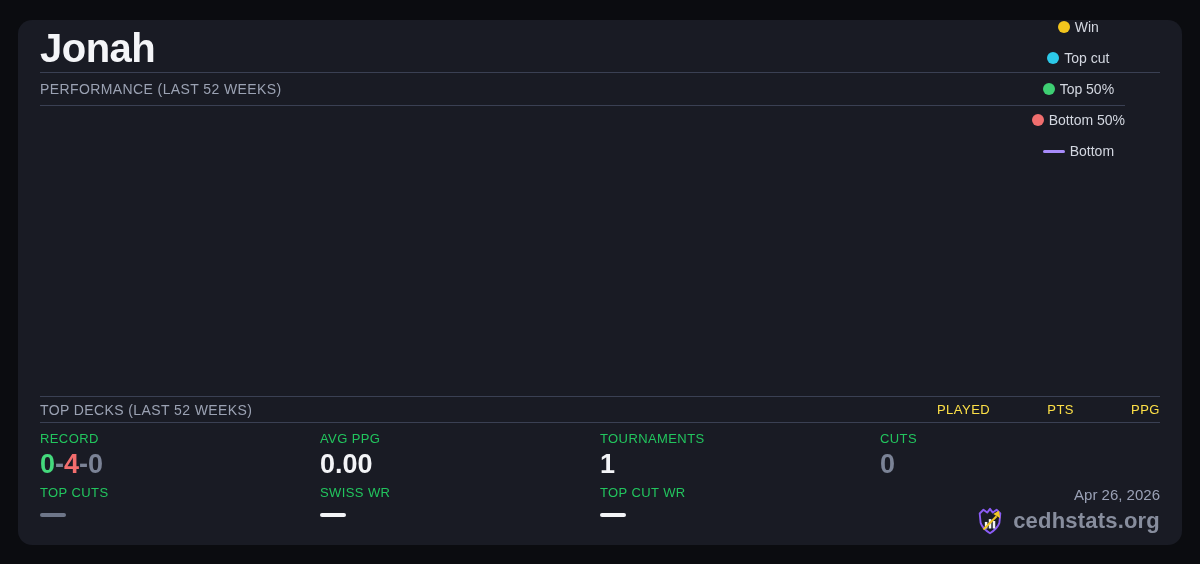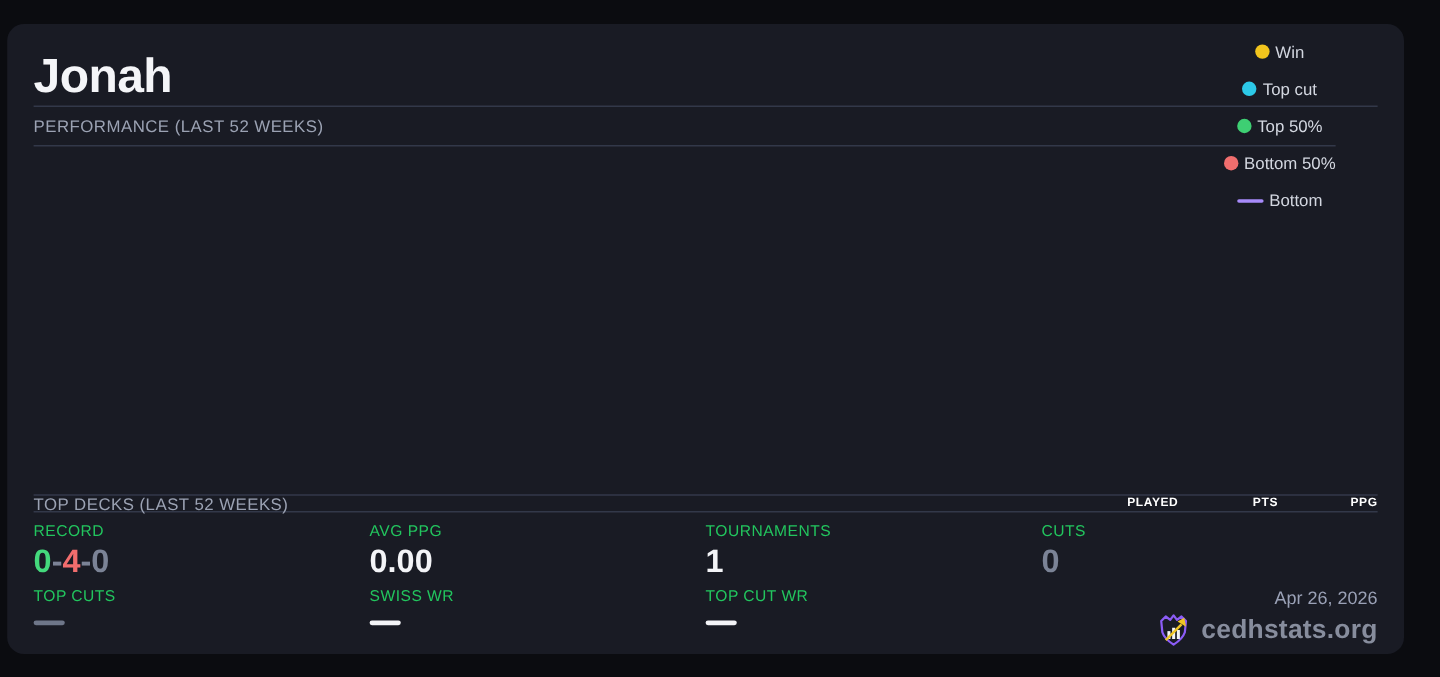--- a/index.html
+++ b/index.html
@@ -1,19 +1,19 @@
 <!DOCTYPE html>
 <html><head>
 <meta charset="utf-8">
 <style>
   * { margin:0; padding:0; box-sizing:border-box; }
   html,body { width:1200px; height:564px; background:#0b0c10; font-family:"Liberation Sans",sans-serif; overflow:hidden; }
   .card {
-    position:absolute; left:6px; top:20px; width:1164px; height:525px;
-    background:#191b24; border-radius:14px; padding:20px 22px 10px;
+    position:absolute; left:18px; top:20px; width:1164px; height:525px;
+    background:#191b24; border-radius:14px; padding:4px 22px 10px;
   }
   
   .hdr { display:flex; justify-content:space-between; align-items:flex-end; height:48px; padding-bottom:4px; }
   .player-name { font-size:40px; font-weight:bold; color:#f4f5f8; letter-spacing:-0.5px; line-height:1; }
   .hdr-right { display:flex; align-items:center; gap:16px; }
   .rank-text { font-size:17px; color:#a9afbe; }
   .rank-text .sep { margin:0 7px; color:#8d94a6; }
   .badge-count { font-size:40px; font-weight:bold; color:#8b5cf6; line-height:1; }
   .divider { border-bottom:1px solid #3a4053; }
   
@@ -23,23 +23,23 @@
   .legend { display:flex; align-items:center; gap:15px;flex-direction:column; }
   .legend-item { display:flex; align-items:center; gap:5px; font-size:14px; color:#d3d7e0; }
   .dot { width:12px; height:12px; border-radius:50%; }
   .dot-win { background:#f2c51d; }
   .dot-topcut { background:#2cc9e8; }
   .dot-top50 { background:#3ecf73; }
   .dot-bottom50 { background:#f06e6e; }
   .trend-line { width:22px; height:3px; border-radius:2px; background:#a78bfa; }
   .chart-area { height:290px; }
   
-  .decks-row { display:flex; justify-content:space-between; align-items:center; height:15px; border-top:1px solid #3a4053; border-bottom:1px solid #3a4053; }
+  .decks-row { display:flex; justify-content:space-between; align-items:center; height:27px; border-top:1px solid #3a4053; border-bottom:1px solid #3a4053; }
   .deck-cols { display:flex; gap:57px; }
-  .deck-col { font-size:10px; color:#ffffff; letter-spacing:0.5px; min-width:26px; text-align:right;font-weight:bold; }
+  .deck-col { font-size:13px; color:#fde047; letter-spacing:0.5px; min-width:26px; text-align:right; }
   
   .stats { position:relative; display:grid; grid-template-columns:repeat(4,1fr); padding-top:8px; height:115px; }
   .stat-label { font-size:13px; color:#22c55e; letter-spacing:0.4px; }
   .stat-value { font-size:27px; font-weight:bold; color:#f3f4f7; line-height:1.15; margin:3px 0 5px; }
   .stat-value.muted { color:#7b8396; }
   .rec-w { color:#44d97c; }
   .rec-l { color:#f26d6d; }
   .rec-d, .rec-sep { color:#7b8396; }
   .dash { width:26px; height:4px; border-radius:2px; background:#6e7689; margin-top:13px; }
   .dash.white { background:#f3f4f7; }

